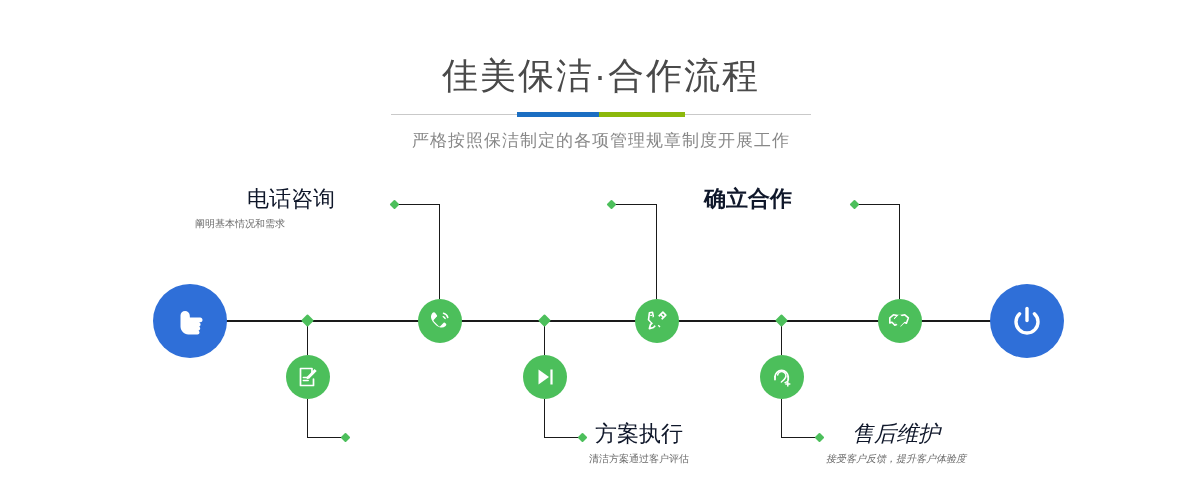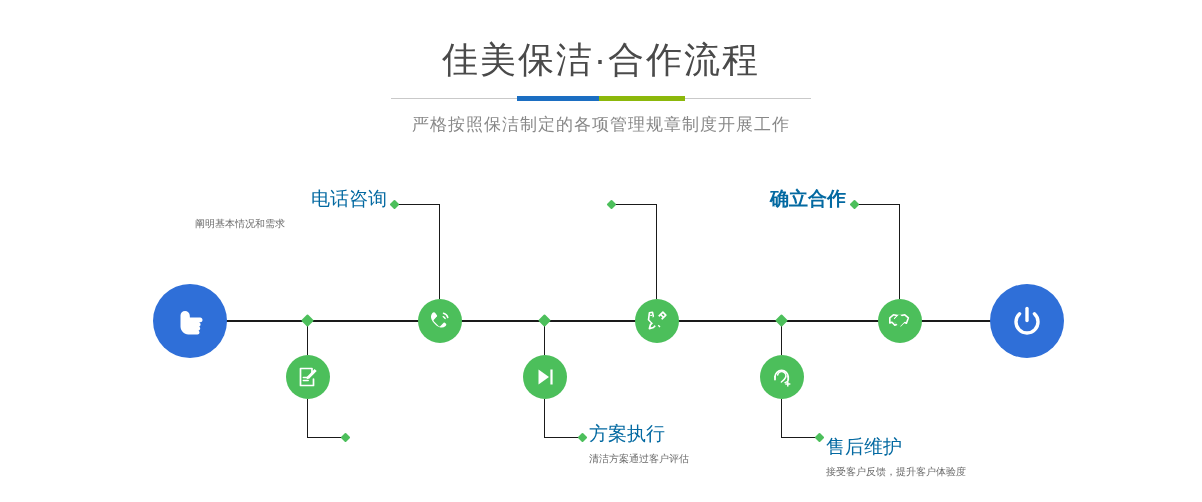--- a/index.html
+++ b/index.html
@@ -21,21 +21,21 @@
   
   .header {
     position: absolute;
     left: 0;
     top: 0;
     width: 1202px;
     text-align: center;
   }
   .title {
     margin: 0;
-    padding-top: 38px;
+    padding-top: 54px;
     font-size: 36px;
     font-weight: normal;
     letter-spacing: 2px;
     color: #4a4a4a;
     line-height: 44px;
   }
   .divider {
     position: relative;
     width: 420px;
     height: 5px;
@@ -145,23 +145,24 @@
     transform: rotate(45deg);
     border-radius: 1px;
   }
 
   
   .label-block {
     position: absolute;
     white-space: nowrap;
   }
   .label-block .ttl {
-    font-size: 19px;
-    color: #0369a1;
+    font-size: 22px;
+    color: #0f172a;
     line-height: 22px;
+    text-align: center;
   }
   .label-block .sub {
     font-size: 10px;
     color: #6b6b6b;
     line-height: 22px;
     padding-top: 3px;
   }
   .label-right  { text-align: left; }
   .label-topset { text-align: right; }
   .label-topset .sub { text-align: left; }
@@ -304,20 +305,20 @@
           <path d="M8.6 11.0a4.2 4.2 0 1 1 8.0 2.4c-0.8 2.0-2.6 3.4-4.2 4.6" stroke="#ffffff" stroke-width="1.5" fill="none" stroke-linecap="round"></path>
           <path d="M19.2 15.6c0 1.8-1.6 2.8-3.2 3.0" stroke="#ffffff" stroke-width="1.4" fill="none" stroke-linecap="round"></path>
           <path d="M18.8 18.0v4.0M16.8 20.0h4.0" stroke="#ffffff" stroke-width="1.5" stroke-linecap="round"></path>
         </svg>
       </span>
     </div>
     <div class="vline" style="left:781px; top:163px; height:32px;"></div>
     <div class="vline" style="left:781px; top:239px; height:38px;"></div>
     <div class="hline" style="left:781px; top:277px; width:38px;"></div>
     <div class="diamond-sm" style="left:816px; top:274px;"></div>
-    <div class="label-block label-right" style="left:826px; top:276px;">
+    <div class="label-block label-right" style="left:826px; top:263px;font-style:italic;">
       <div class="ttl">售后维护</div>
       <div class="sub">接受客户反馈，提升客户体验度</div>
     </div>
     <div class="diamond" style="left:777px; top:156px;"></div>
 
   </div>
 </div>
 
 </body></html>

